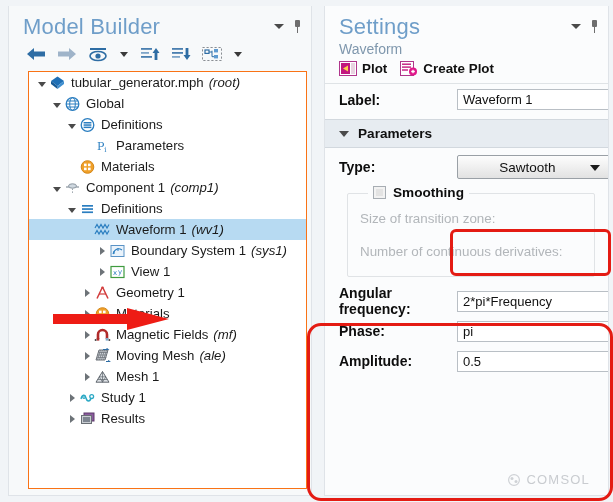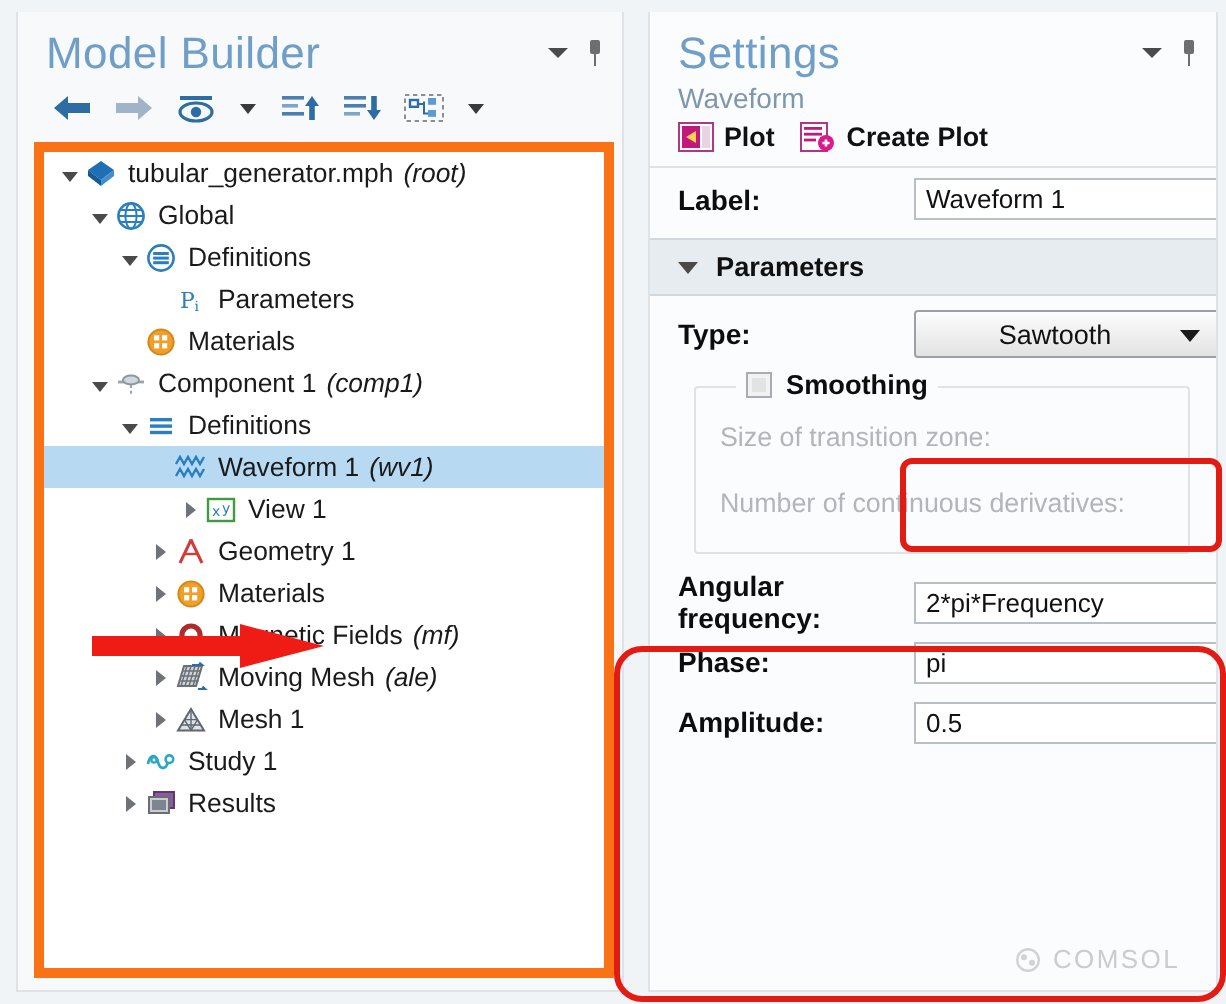--- a/index.html
+++ b/index.html
@@ -51,21 +51,21 @@
     background:#f7f9fa;height:100%;box-sizing:border-box;
     border:1px solid #dfe3e8;border-top:none;
     display:flex;flex-direction:column;
   }
   .mb-toolbar{
     display:flex;align-items:center;gap:9px;
     padding:6px 0 7px 16px;
   }
   .tb-ico{width:22px;height:18px;position:relative;display:inline-block;}
   .tree-wrap{
-    flex:1;background:#ffffff;border:5px solid #f97316;margin:0 4px 6px 8px;
+    flex:1;background:#ffffff;border:1px solid #f97316;margin:0 4px 6px 19px;
     overflow:hidden;position:relative;
   }
   .tnode{
     display:flex;align-items:center;height:21px;font-size:13.2px;color:#111;
     white-space:nowrap;padding-left:2px;
   }
   .tnode .lbl{font-size:13.2px;color:#1a1a1a;}
   .tnode .ital{font-style:italic;color:#1a1a1a;}
   .tnode.sel{background:#b7daf2;}
   .tw{display:inline-block;width:14px;text-align:center;flex:none;}
@@ -306,20 +306,30 @@
               <span class="lbl">Definitions</span>
             </div>
             <div class="tnode sel" style="padding-left: 51px;">
               <span class="tw"></span>
               <span class="ico"><svg width="17" height="16" viewBox="0 0 17 16">
                   <path d="M1 6 L3 2.5 L5 6 L7 2.5 L9 6 L11 2.5 L13 6 L15 2.5" fill="none" stroke="#2b7ec0" stroke-width="1.2"></path>
                   <path d="M1 12 L3 8.5 L5 12 L7 8.5 L9 12 L11 8.5 L13 12 L15 8.5" fill="none" stroke="#2b7ec0" stroke-width="1.2"></path>
                 </svg></span>
               <span class="lbl">Waveform 1</span>
               <span class="ital" style="margin-left: 5px;">(wv1)</span>
+            </div>
+            <div class="tnode" style="padding-left: 66px;">
+              <span class="tw"><i></i></span>
+              <span class="ico"><svg width="17" height="16" viewBox="0 0 17 16">
+                  <rect x="2" y="2.5" width="13" height="11" fill="#eaf3fb" stroke="#5a93c6" stroke-width="1"></rect>
+                  <path d="M4 11 C6 5, 10 5, 13 7" fill="none" stroke="#2b7ec0" stroke-width="1.1"></path>
+                  <path d="M5 11 v-3 M9 8 v-3" stroke="#2b7ec0" stroke-width="1"></path>
+                </svg></span>
+              <span class="lbl">Boundary System 1</span>
+              <span class="ital" style="margin-left: 5px;">(sys1)</span>
             </div>
             <div class="tnode" style="padding-left: 66px;">
               <span class="tw"><i></i></span>
               <span class="ico"><svg width="17" height="16" viewBox="0 0 17 16">
                   <rect x="2" y="2.5" width="13" height="11" fill="#ffffff" stroke="#3f9b3f" stroke-width="1.2"></rect>
                   <text x="4" y="11" font-family="DejaVu Sans, sans-serif" font-size="7" fill="#2b7ec0">x</text>
                   <text x="9" y="9.5" font-family="DejaVu Sans, sans-serif" font-size="7" fill="#2b7ec0">y</text>
                 </svg></span>
               <span class="lbl">View 1</span>
             </div>

